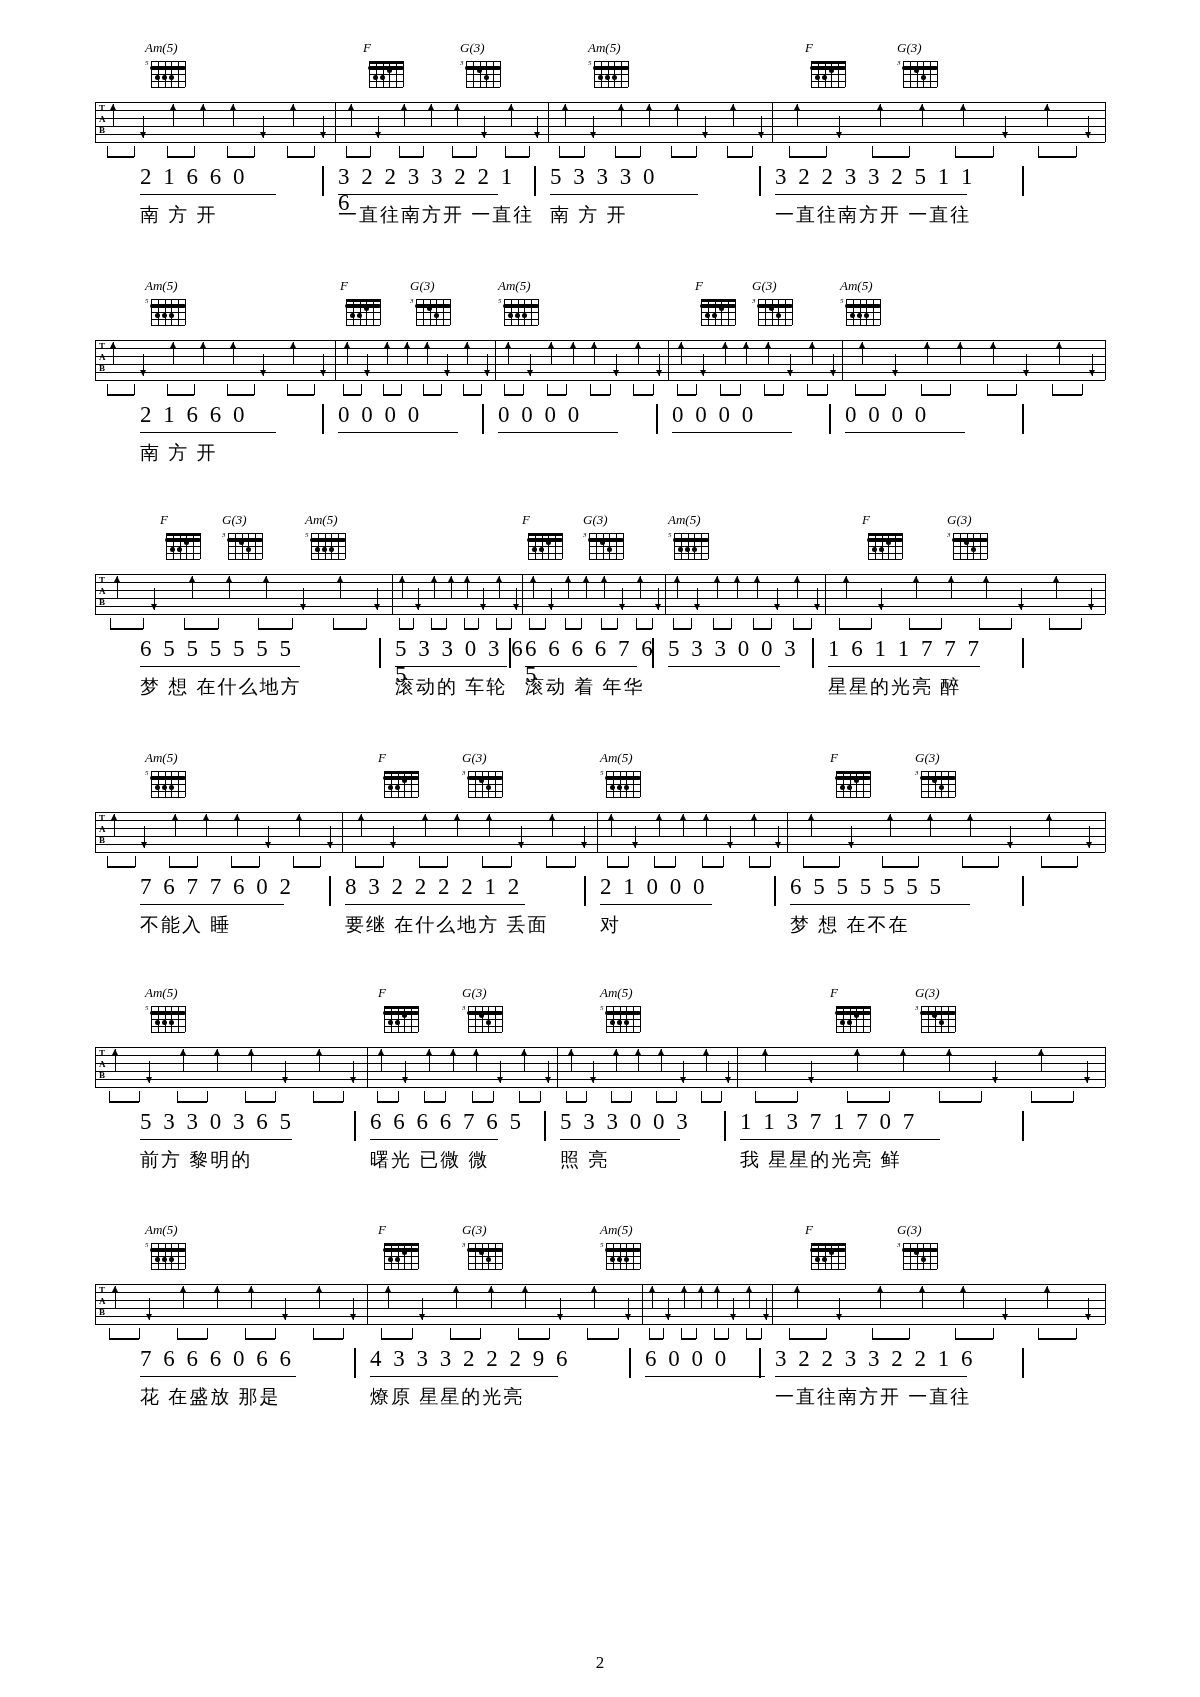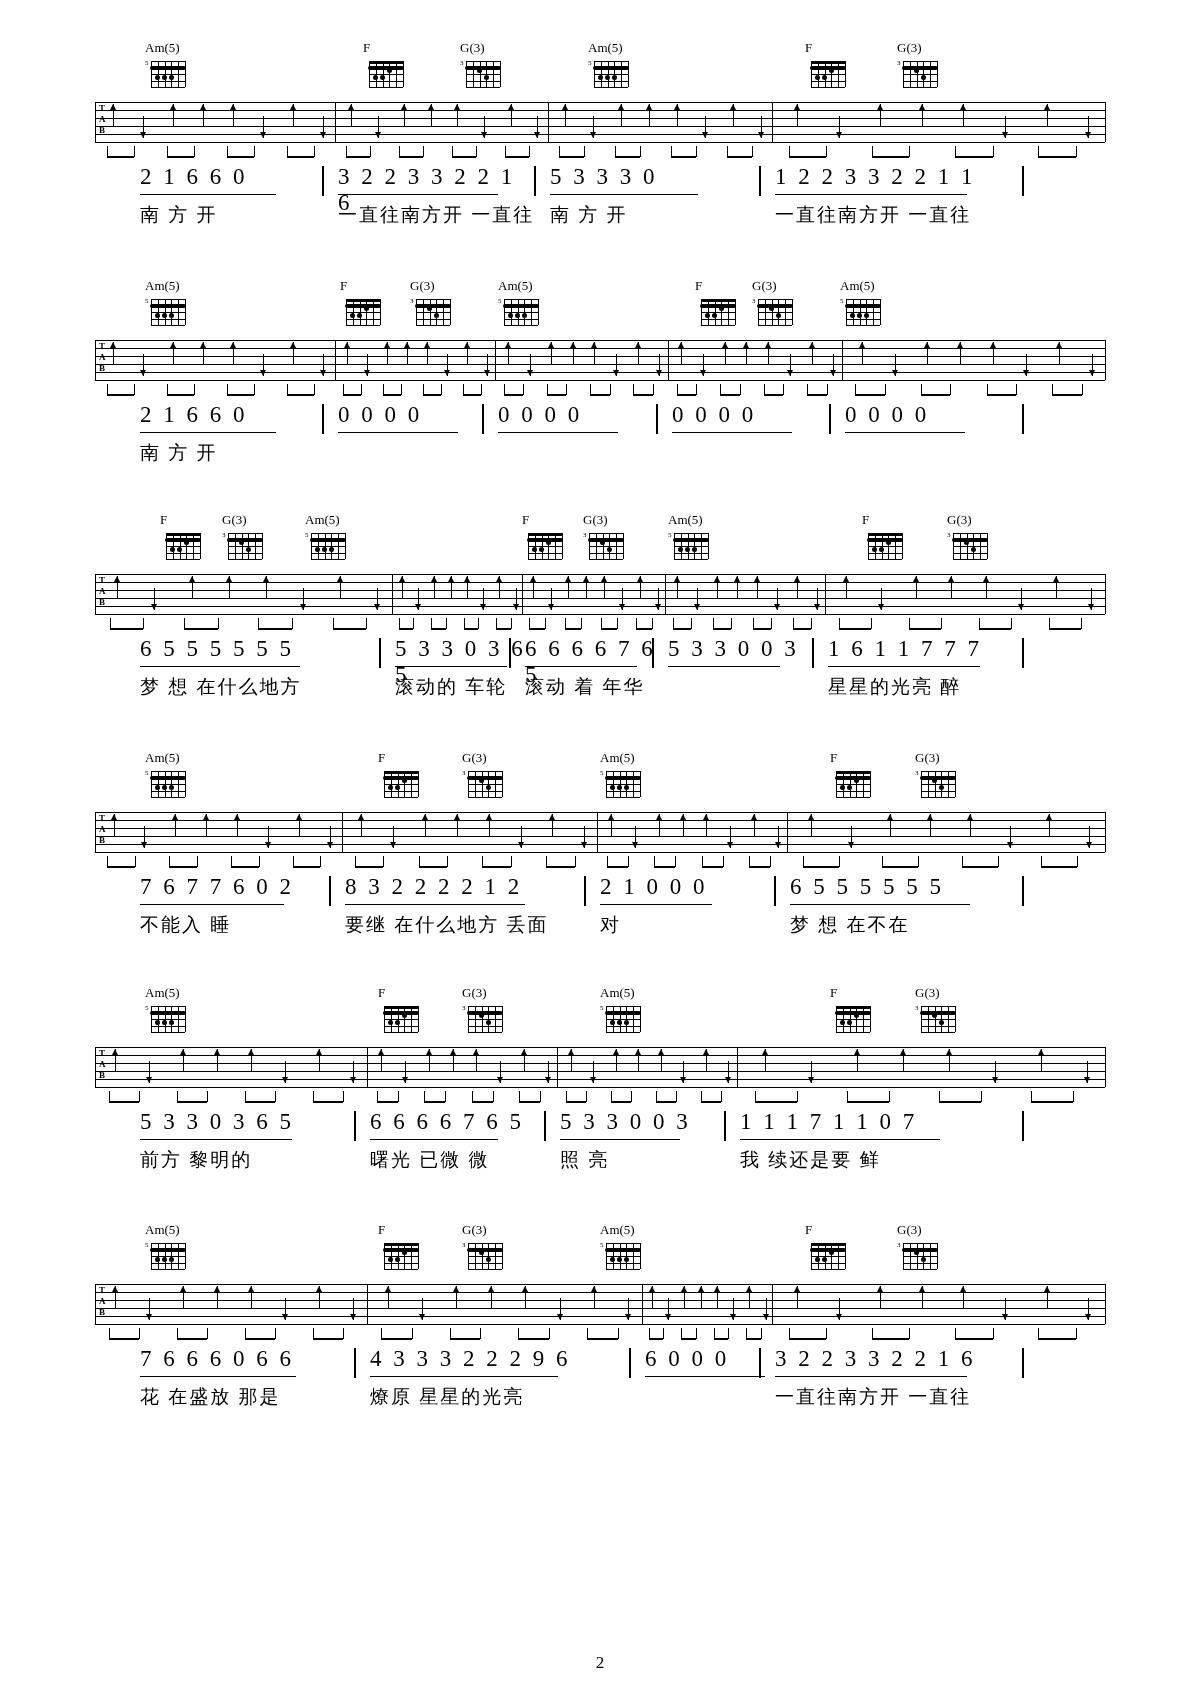--- a/index.html
+++ b/index.html
@@ -7,21 +7,21 @@
     width:1200px; height:1697px; background:#ffffff;
     font-family:"Liberation Serif", serif;
     color:#000; position:relative; overflow:hidden;
   }
   .page { position:relative; width:1200px; height:1697px; }
 
   
   .system { position:relative; width:1200px; }
 
   
-  .chordrow { position:relative; height:62px; }
+  .chordrow { position:relative; height:62px;font-style:italic; }
   .chord { position:absolute; top:0; }
   .chord .cname { font-size:13px; font-family:"Liberation Serif", serif; white-space:nowrap; }
   .diagram { position:relative; width:44px; height:34px; margin-top:1px; }
   .diagram .grid { position:absolute; left:6px; top:4px; width:34px; height:26px; }
   .diagram .grid .v { position:absolute; top:0; width:1px; height:26px; background:#000; }
   .diagram .grid .h { position:absolute; left:0; width:34px; height:1px; background:#000; }
   .diagram .nut { position:absolute; left:6px; top:4px; width:34px; height:2.5px; background:#000; }
   .diagram .fretno { position:absolute; left:0px; top:2px; font-size:7px; }
   .diagram .dot { position:absolute; width:5px; height:5px; background:#000; border-radius:50%; }
   .diagram .barre { position:absolute; height:4px; background:#000; border-radius:2px; }
@@ -296,21 +296,21 @@
           <div class="underline" style="left: 140px; top: 30px; width: 136px;"></div>
           <div class="lyr" style="left: 140px; top: 38px; letter-spacing: 2px;">南 方 开</div>
           <div class="num" style="left: 338px; top: 0px; width: 200px; letter-spacing: 3px;">3 2 2 3 3 2  2 1 6</div>
           <div class="underline" style="left: 338px; top: 30px; width: 160px;"></div>
           <div class="lyr" style="left: 338px; top: 38px; letter-spacing: 2px;">一直往南方开 一直往</div>
           <div class="mbar" style="left: 322px; top: 2px; height: 30px;"></div>
           <div class="num" style="left: 550px; top: 0px; width: 185px; letter-spacing: 3px;">5 3  3 3  0</div>
           <div class="underline" style="left: 550px; top: 30px; width: 148px;"></div>
           <div class="lyr" style="left: 550px; top: 38px; letter-spacing: 2px;">南 方  开</div>
           <div class="mbar" style="left: 534px; top: 2px; height: 30px;"></div>
-          <div class="num" style="left: 775px; top: 0px; width: 240px; letter-spacing: 3px;">1 2 2 3 3 2  2 1 1</div>
+          <div class="num" style="left: 775px; top: 0px; width: 240px; letter-spacing: 3px;">3 2 2 3 3 2  5 1 1</div>
           <div class="underline" style="left: 775px; top: 30px; width: 192px;"></div>
           <div class="lyr" style="left: 775px; top: 38px; letter-spacing: 2px;">一直往南方开 一直往</div>
           <div class="mbar" style="left: 759px; top: 2px; height: 30px;"></div>
           <div class="mbar" style="left: 1022px; top: 2px; height: 30px;"></div>
         </div>
       </div>
       <div class="system" style="position: absolute; left: 0px; top: 278px; width: 1200px;">
         <div class="chordrow">
           <div class="chord" style="left: 145px;">
             <div class="cname">Am(5)</div>
@@ -1438,23 +1438,23 @@
           <div class="underline" style="left: 140px; top: 30px; width: 152px;"></div>
           <div class="lyr" style="left: 140px; top: 38px; letter-spacing: 2px;">前方 黎明的</div>
           <div class="num" style="left: 370px; top: 0px; width: 160px; letter-spacing: 3px;">6 6  6 6 7 6 5</div>
           <div class="underline" style="left: 370px; top: 30px; width: 128px;"></div>
           <div class="lyr" style="left: 370px; top: 38px; letter-spacing: 2px;">曙光 已微 微</div>
           <div class="mbar" style="left: 354px; top: 2px; height: 30px;"></div>
           <div class="num" style="left: 560px; top: 0px; width: 150px; letter-spacing: 3px;">5 3 3  0  0 3</div>
           <div class="underline" style="left: 560px; top: 30px; width: 120px;"></div>
           <div class="lyr" style="left: 560px; top: 38px; letter-spacing: 2px;">照 亮</div>
           <div class="mbar" style="left: 544px; top: 2px; height: 30px;"></div>
-          <div class="num" style="left: 740px; top: 0px; width: 250px; letter-spacing: 3px;">1 1 1 7 1 1   0 7</div>
+          <div class="num" style="left: 740px; top: 0px; width: 250px; letter-spacing: 3px;">1 1 3 7 1 7   0 7</div>
           <div class="underline" style="left: 740px; top: 30px; width: 200px;"></div>
-          <div class="lyr" style="left: 740px; top: 38px; letter-spacing: 2px;">我 续还是要 鲜</div>
+          <div class="lyr" style="left: 740px; top: 38px; letter-spacing: 2px;">我 星星的光亮 鲜</div>
           <div class="mbar" style="left: 724px; top: 2px; height: 30px;"></div>
           <div class="mbar" style="left: 1022px; top: 2px; height: 30px;"></div>
         </div>
       </div>
       <div class="system" style="position: absolute; left: 0px; top: 1222px; width: 1200px;">
         <div class="chordrow">
           <div class="chord" style="left: 145px;">
             <div class="cname">Am(5)</div>
             <div class="diagram">
               <div class="grid">

